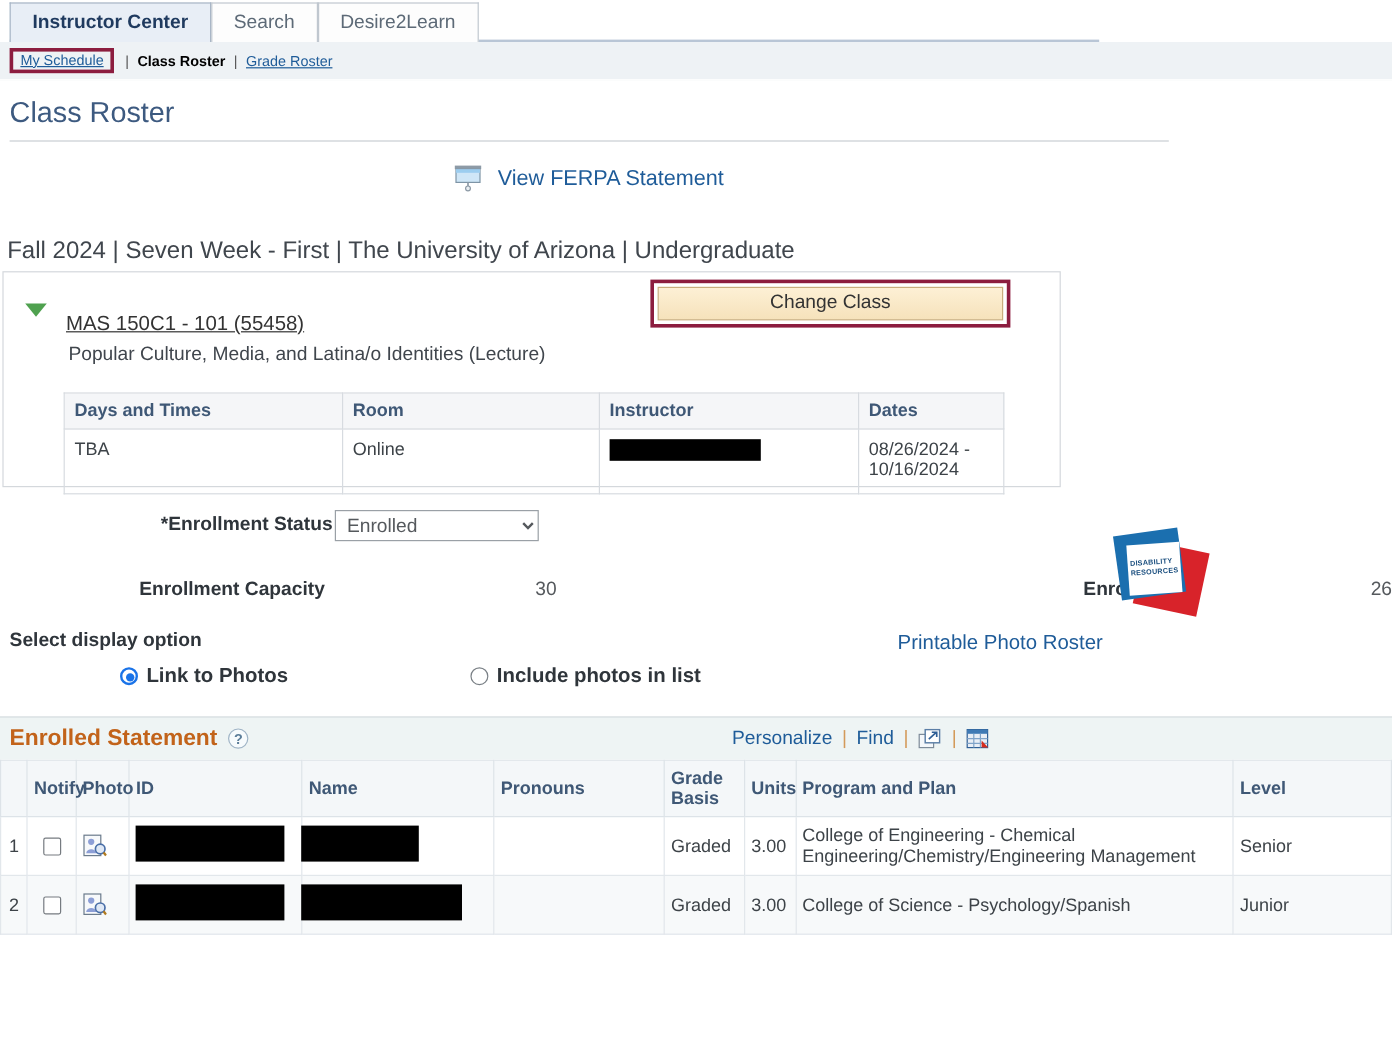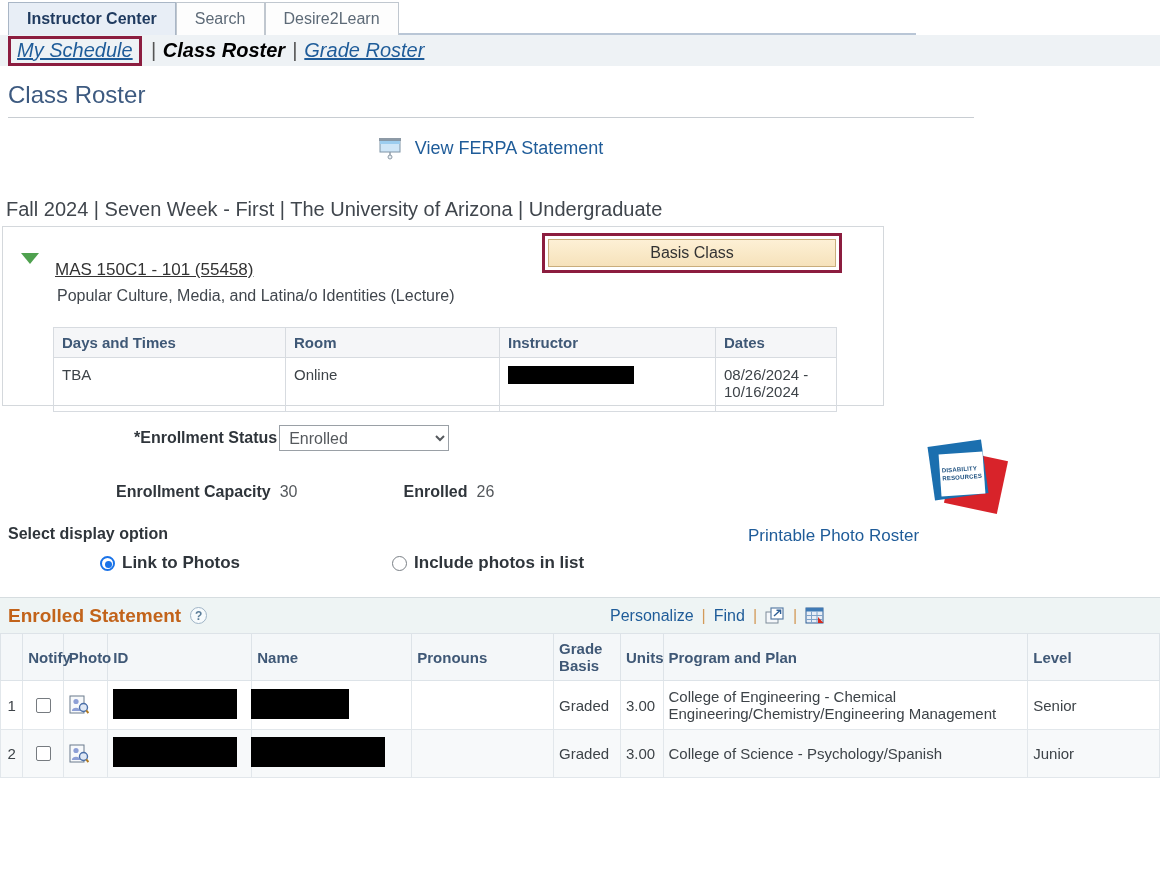--- a/index.html
+++ b/index.html
@@ -51,23 +51,22 @@
   }
 
   
   .subnav {
     height: 32px;
     background: #eef2f5;
     display: flex;
     align-items: center;
     padding-left: 8px;
     gap: 7px;
-    font-size: 20px;
+    font-size: 12px;
     border-bottom: 1px solid #ffffff;
-    font-style: italic;
   }
   .subnav a { color: #1f5c99; text-decoration: underline; }
   .subnav .sep { color: #555; }
   .subnav .current { color: #000; font-weight: bold; }
   .hl-box {
     border: 3px solid #8c1d3f;
     padding: 1px 6px 2px 6px;
     display: inline-block;
     line-height: 1.05;
     margin-right: 2px;
@@ -176,20 +175,21 @@
     font-family: "Liberation Sans", sans-serif;
     color: #55595d;
     border: 1px solid #9aa0a6;
     background: #fff;
     padding-left: 5px;
   }
   .enr-nums {
     display: flex; align-items: center;
     padding-left: 116px; margin-top: 32px;
     font-size: 16px;
+    justify-content: space-between;
   }
   .enr-nums .val { color: #55595d; margin-left: 9px; }
   .enr-nums .gap { width: 106px; }
 
   
   .drc { position: absolute; left: 925px; top: 437px; width: 86px; height: 76px; }
   .drc .sq { position: absolute; width: 54px; height: 54px; }
   .drc .red { left: 24px; top: 18px; background: #d8232a; transform: rotate(12deg); }
   .drc .blue { left: 6px; top: 6px; background: #1b6faf; transform: rotate(-8deg); }
   .drc .white { left: 15px; top: 16px; width: 44px; height: 42px; background: #fff; transform: rotate(-4deg); }
@@ -334,21 +334,21 @@
 </div>
 
 <div class="termline">Fall 2024 | Seven Week - First | The University of Arizona | Undergraduate</div>
 
 <div class="class-panel">
   <span class="tri"></span>
   <a href="#" class="class-code">MAS 150C1 - 101 (55458)</a>
   <div class="class-name">Popular Culture, Media, and Latina/o Identities (Lecture)</div>
 
   <div class="change-class-wrap">
-    <button class="change-class">Basis Class</button>
+    <button class="change-class">Change Class</button>
   </div>
 
   <table class="meet">
     <thead>
       <tr>
         <th style="width:232px">Days and Times</th>
         <th style="width:214px">Room</th>
         <th style="width:216px">Instructor</th>
         <th>Dates</th>
       </tr>

